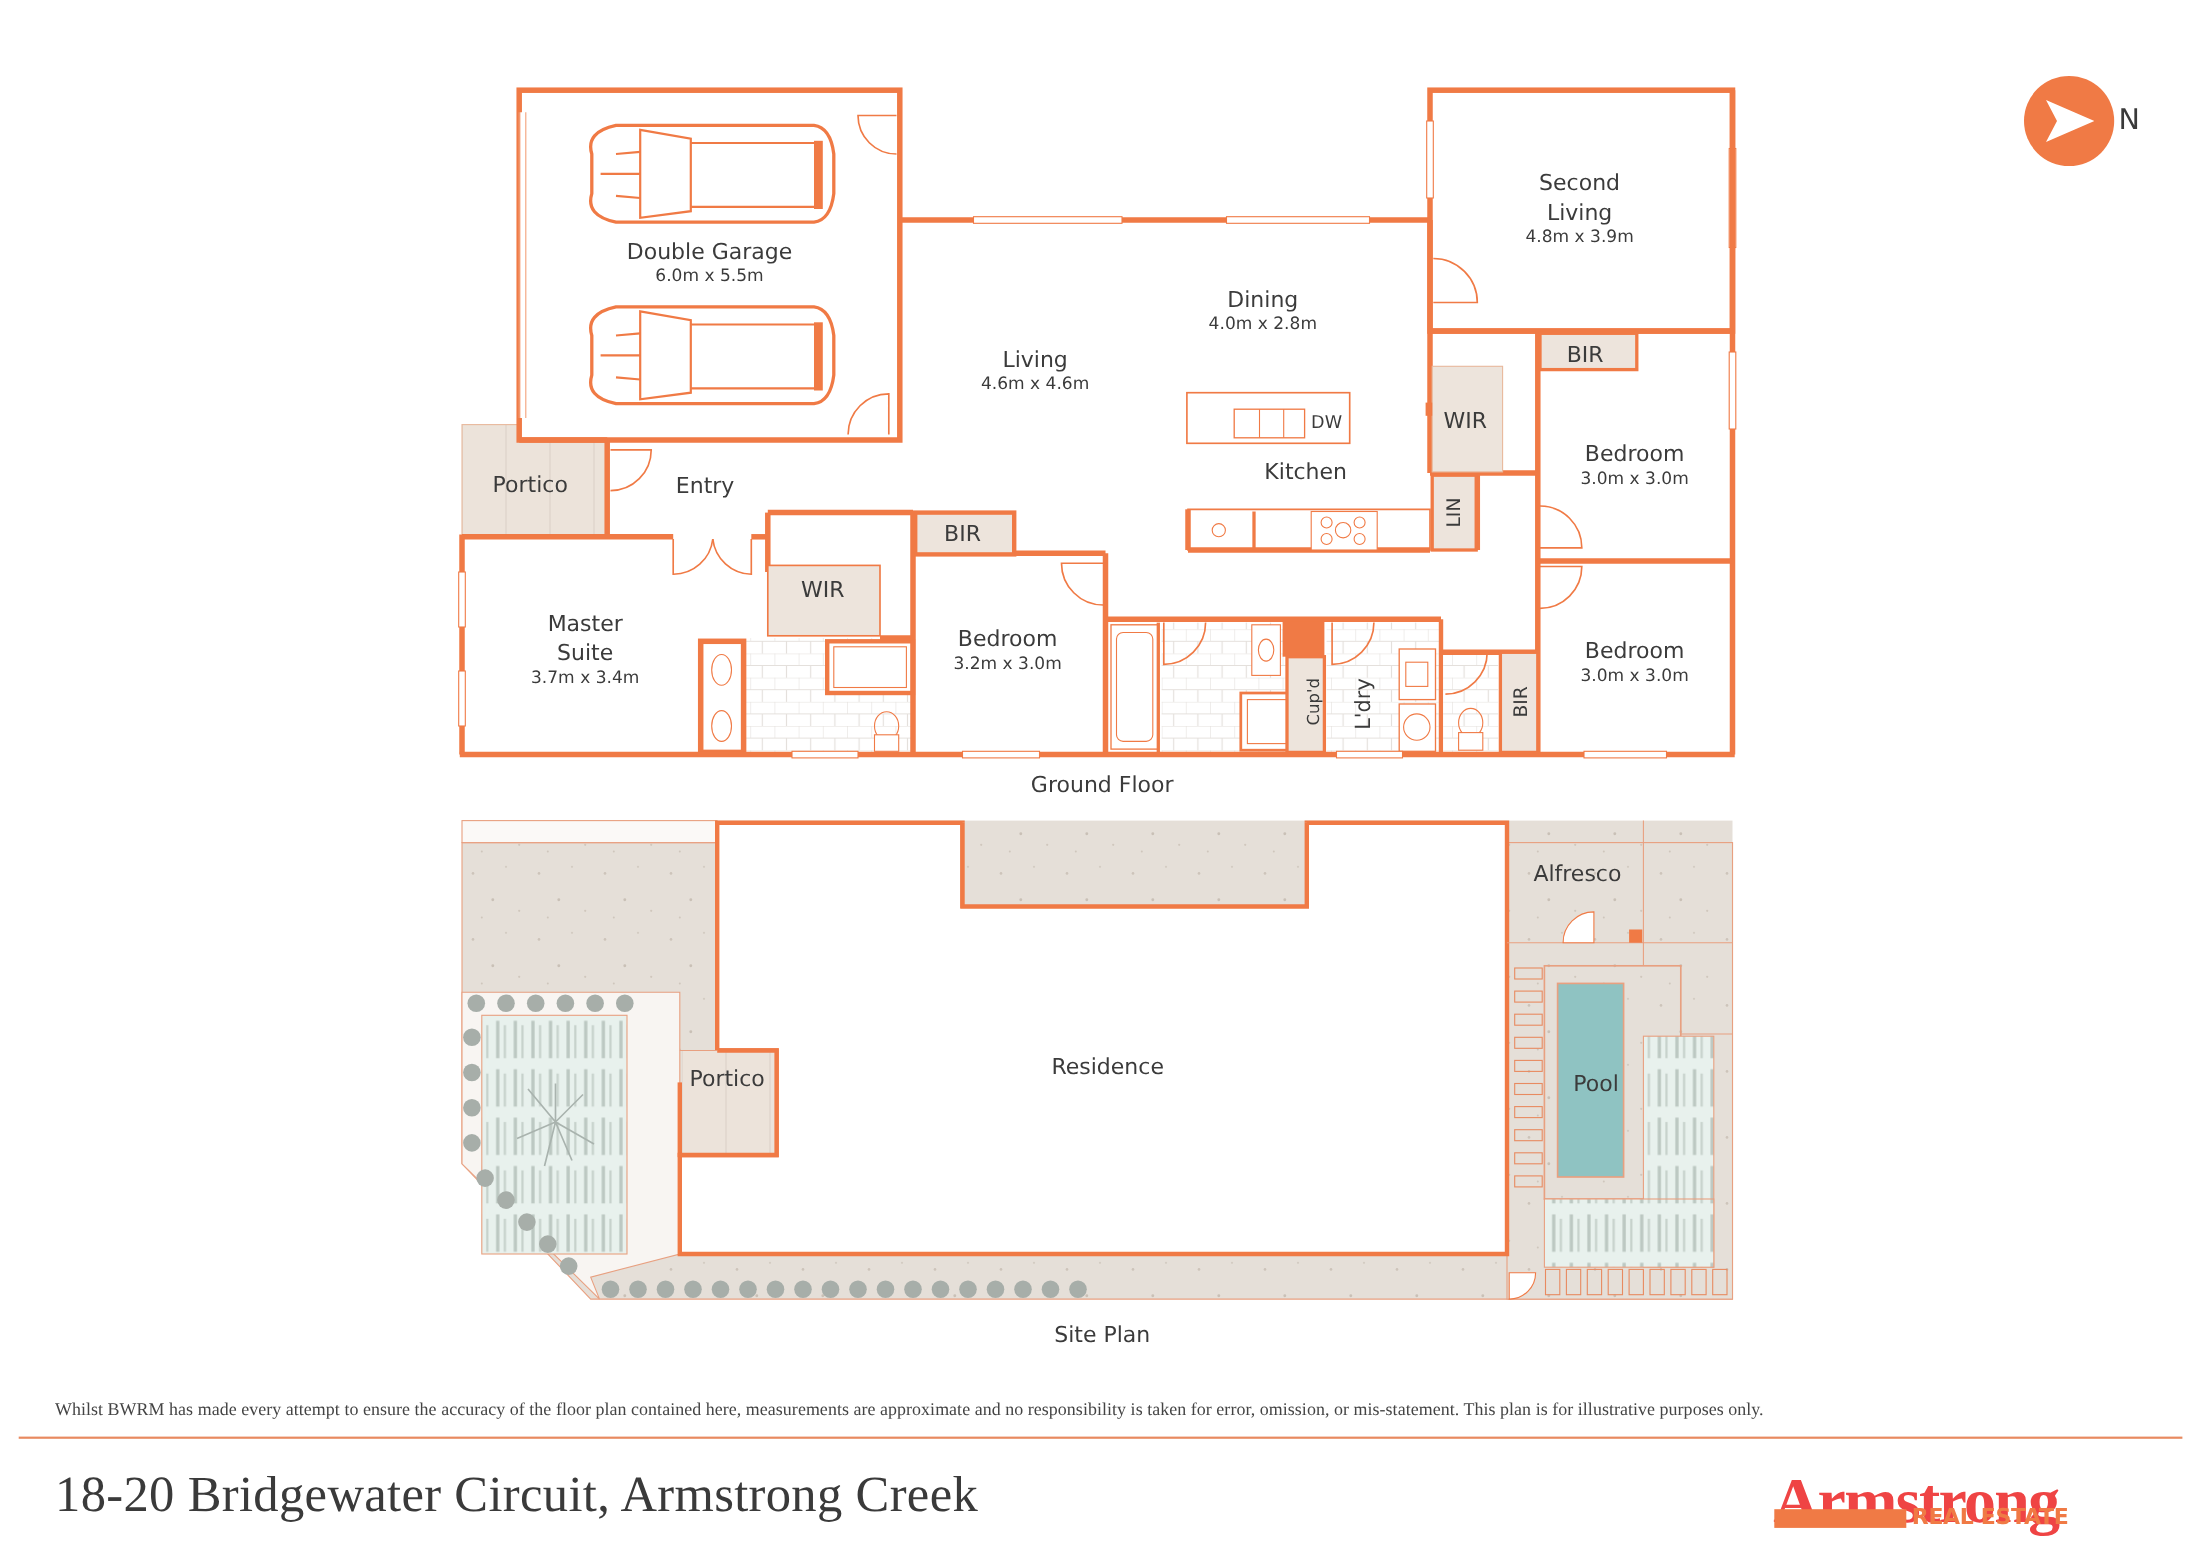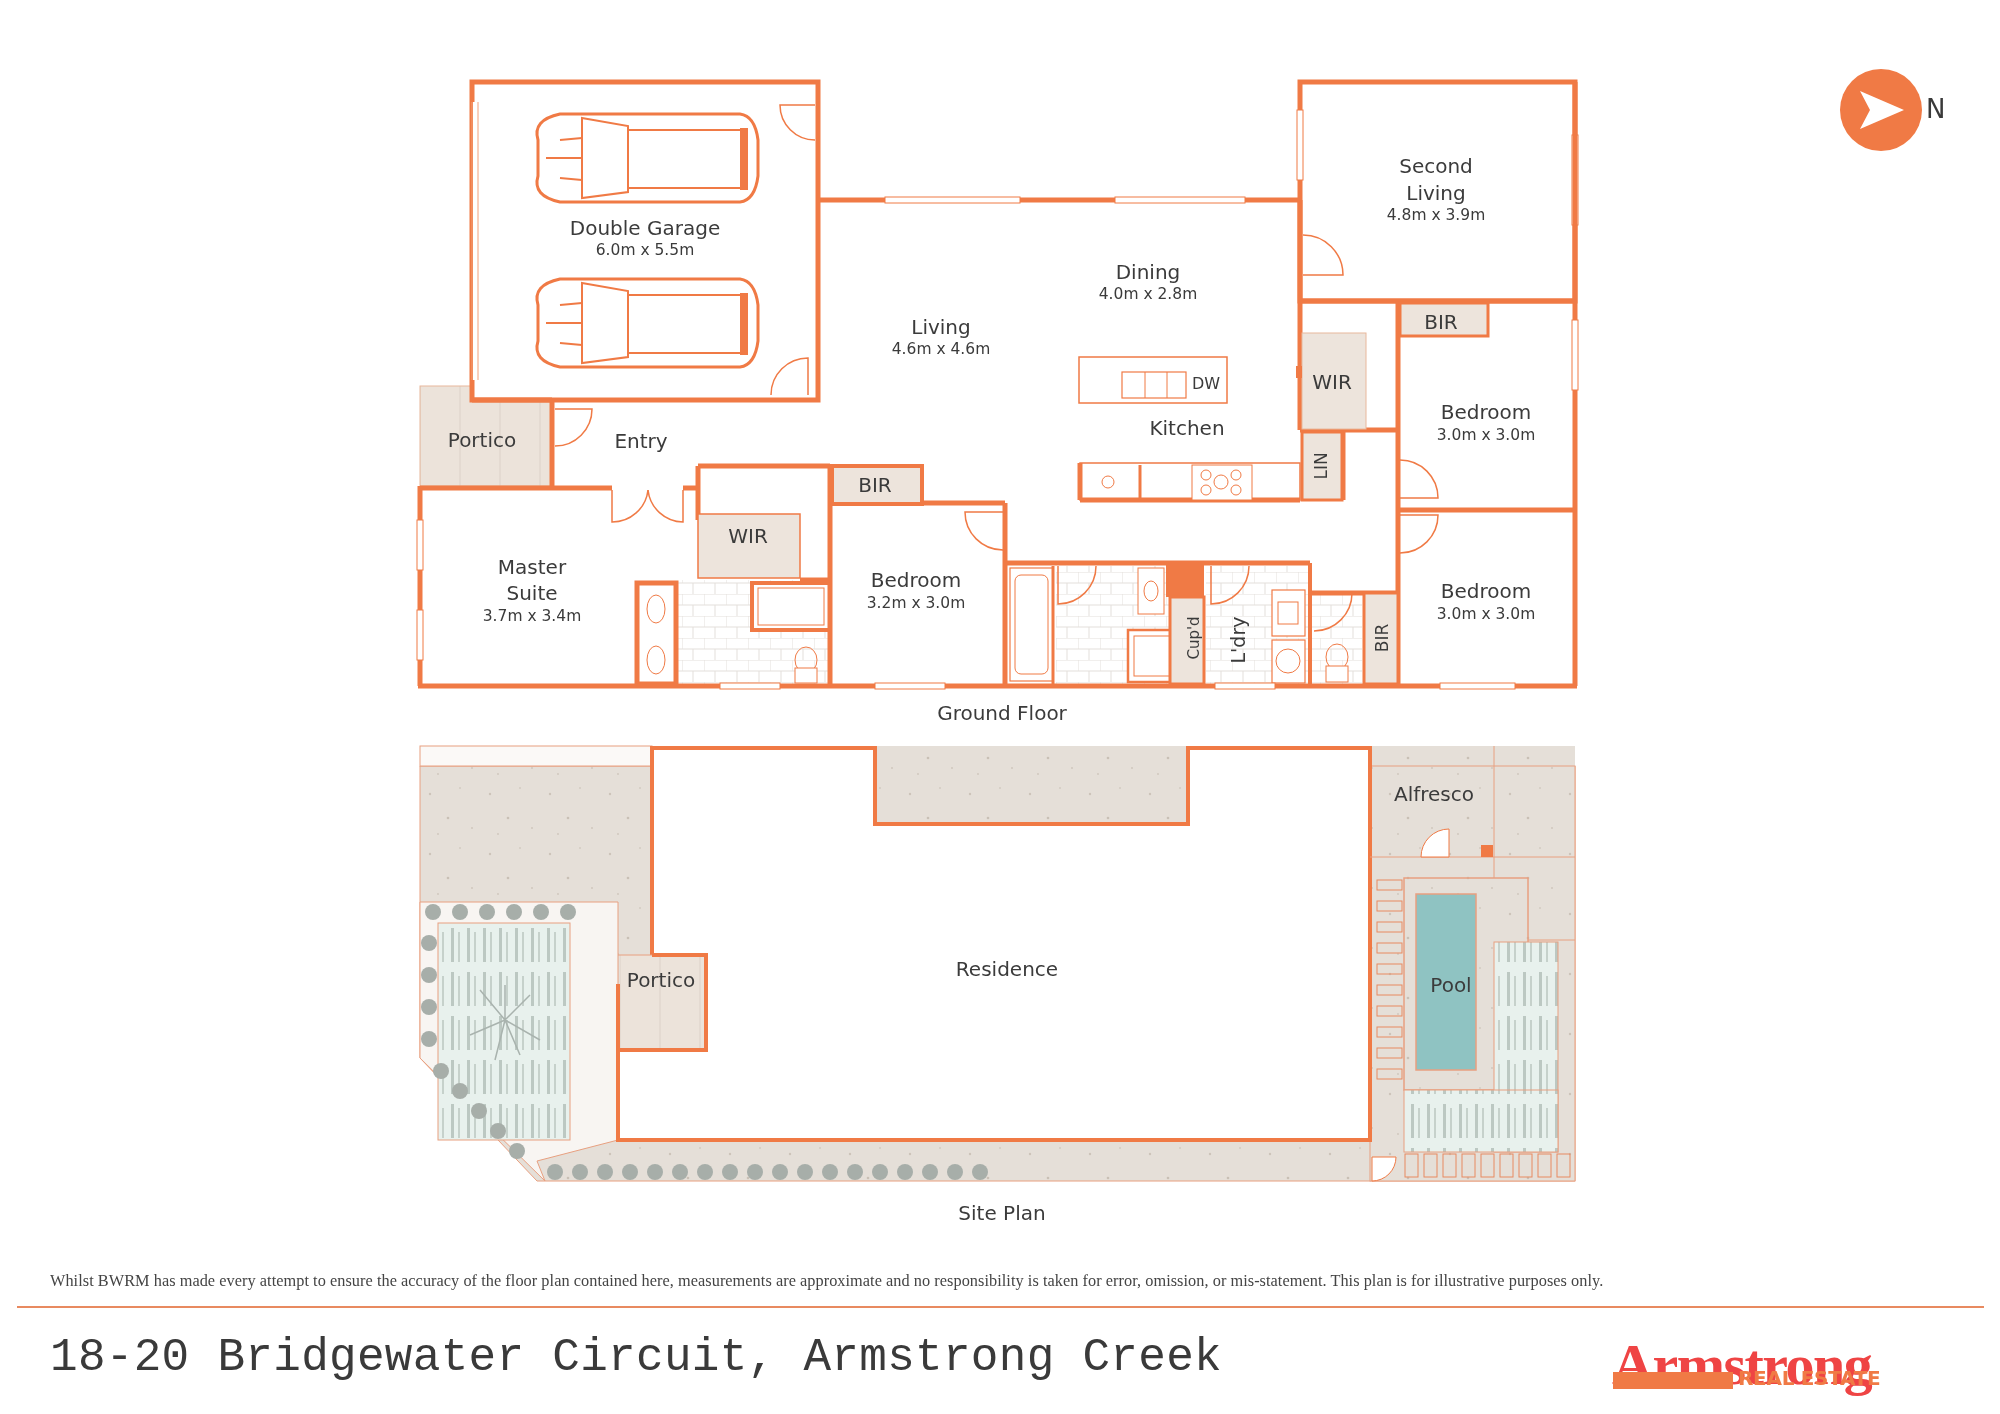--- a/index.html
+++ b/index.html
@@ -4,21 +4,21 @@
 <style>
   html,body{margin:0;padding:0;background:#ffffff;}
   body{width:2000px;height:1414px;position:relative;overflow:hidden;font-family:"DejaVu Sans","Liberation Sans",sans-serif;color:#3a3a3a;}
   #plan{position:absolute;left:0;top:0;width:2000px;height:1414px;}
   .lbl{font-family:"DejaVu Sans",sans-serif;fill:#3b3b3b;text-anchor:middle;}
   .room{font-size:20px;}
   .dim{font-size:15.5px;}
   .small{font-size:19px;}
   .footer-disclaimer{position:absolute;left:50px;top:1271px;font-family:Liberation Serif, serif;font-size:16.3px;color:#444;white-space:nowrap;letter-spacing:0.05px;}
   .footer-line{position:absolute;left:17px;top:1306px;width:1967px;height:2px;background:#e88a60;}
-  .address{position:absolute;left:50px;top:1332px;font-family:Liberation Mono, monospace;font-size:46px;color:#3a3a3a;white-space:nowrap;letter-spacing:0.3px;}
+  .address{position:absolute;left:50px;top:1332px;font-family:Liberation Serif, serif;font-size:46px;color:#3a3a3a;white-space:nowrap;letter-spacing:0.3px;}
   .logo{position:absolute;left:1610px;top:1318px;width:320px;height:78px;}
   .logo-word{position:absolute;left:2px;top:-10px;font-family:Liberation Serif, serif;font-weight:bold;font-size:58px;color:#ef4444;letter-spacing:-1.5px;line-height:1;margin-top:28px;}
   .logo-bar{position:absolute;left:3px;top:54px;width:120px;height:17px;background:#f07a45;}
   .logo-sub{position:absolute;left:128px;top:50px;font-family:"DejaVu Sans",sans-serif;font-weight:bold;font-size:20px;color:#f07a45;line-height:1;letter-spacing:-0.3px;}
   .compass{position:absolute;left:1840px;top:69px;width:82px;height:82px;border-radius:50%;background:#f07a45;}
   .compass-n{position:absolute;left:1926px;top:94px;font-family:"DejaVu Sans",sans-serif;font-size:26px;color:#3a3a3a;}
 </style>
 </head>
 <body>
 

